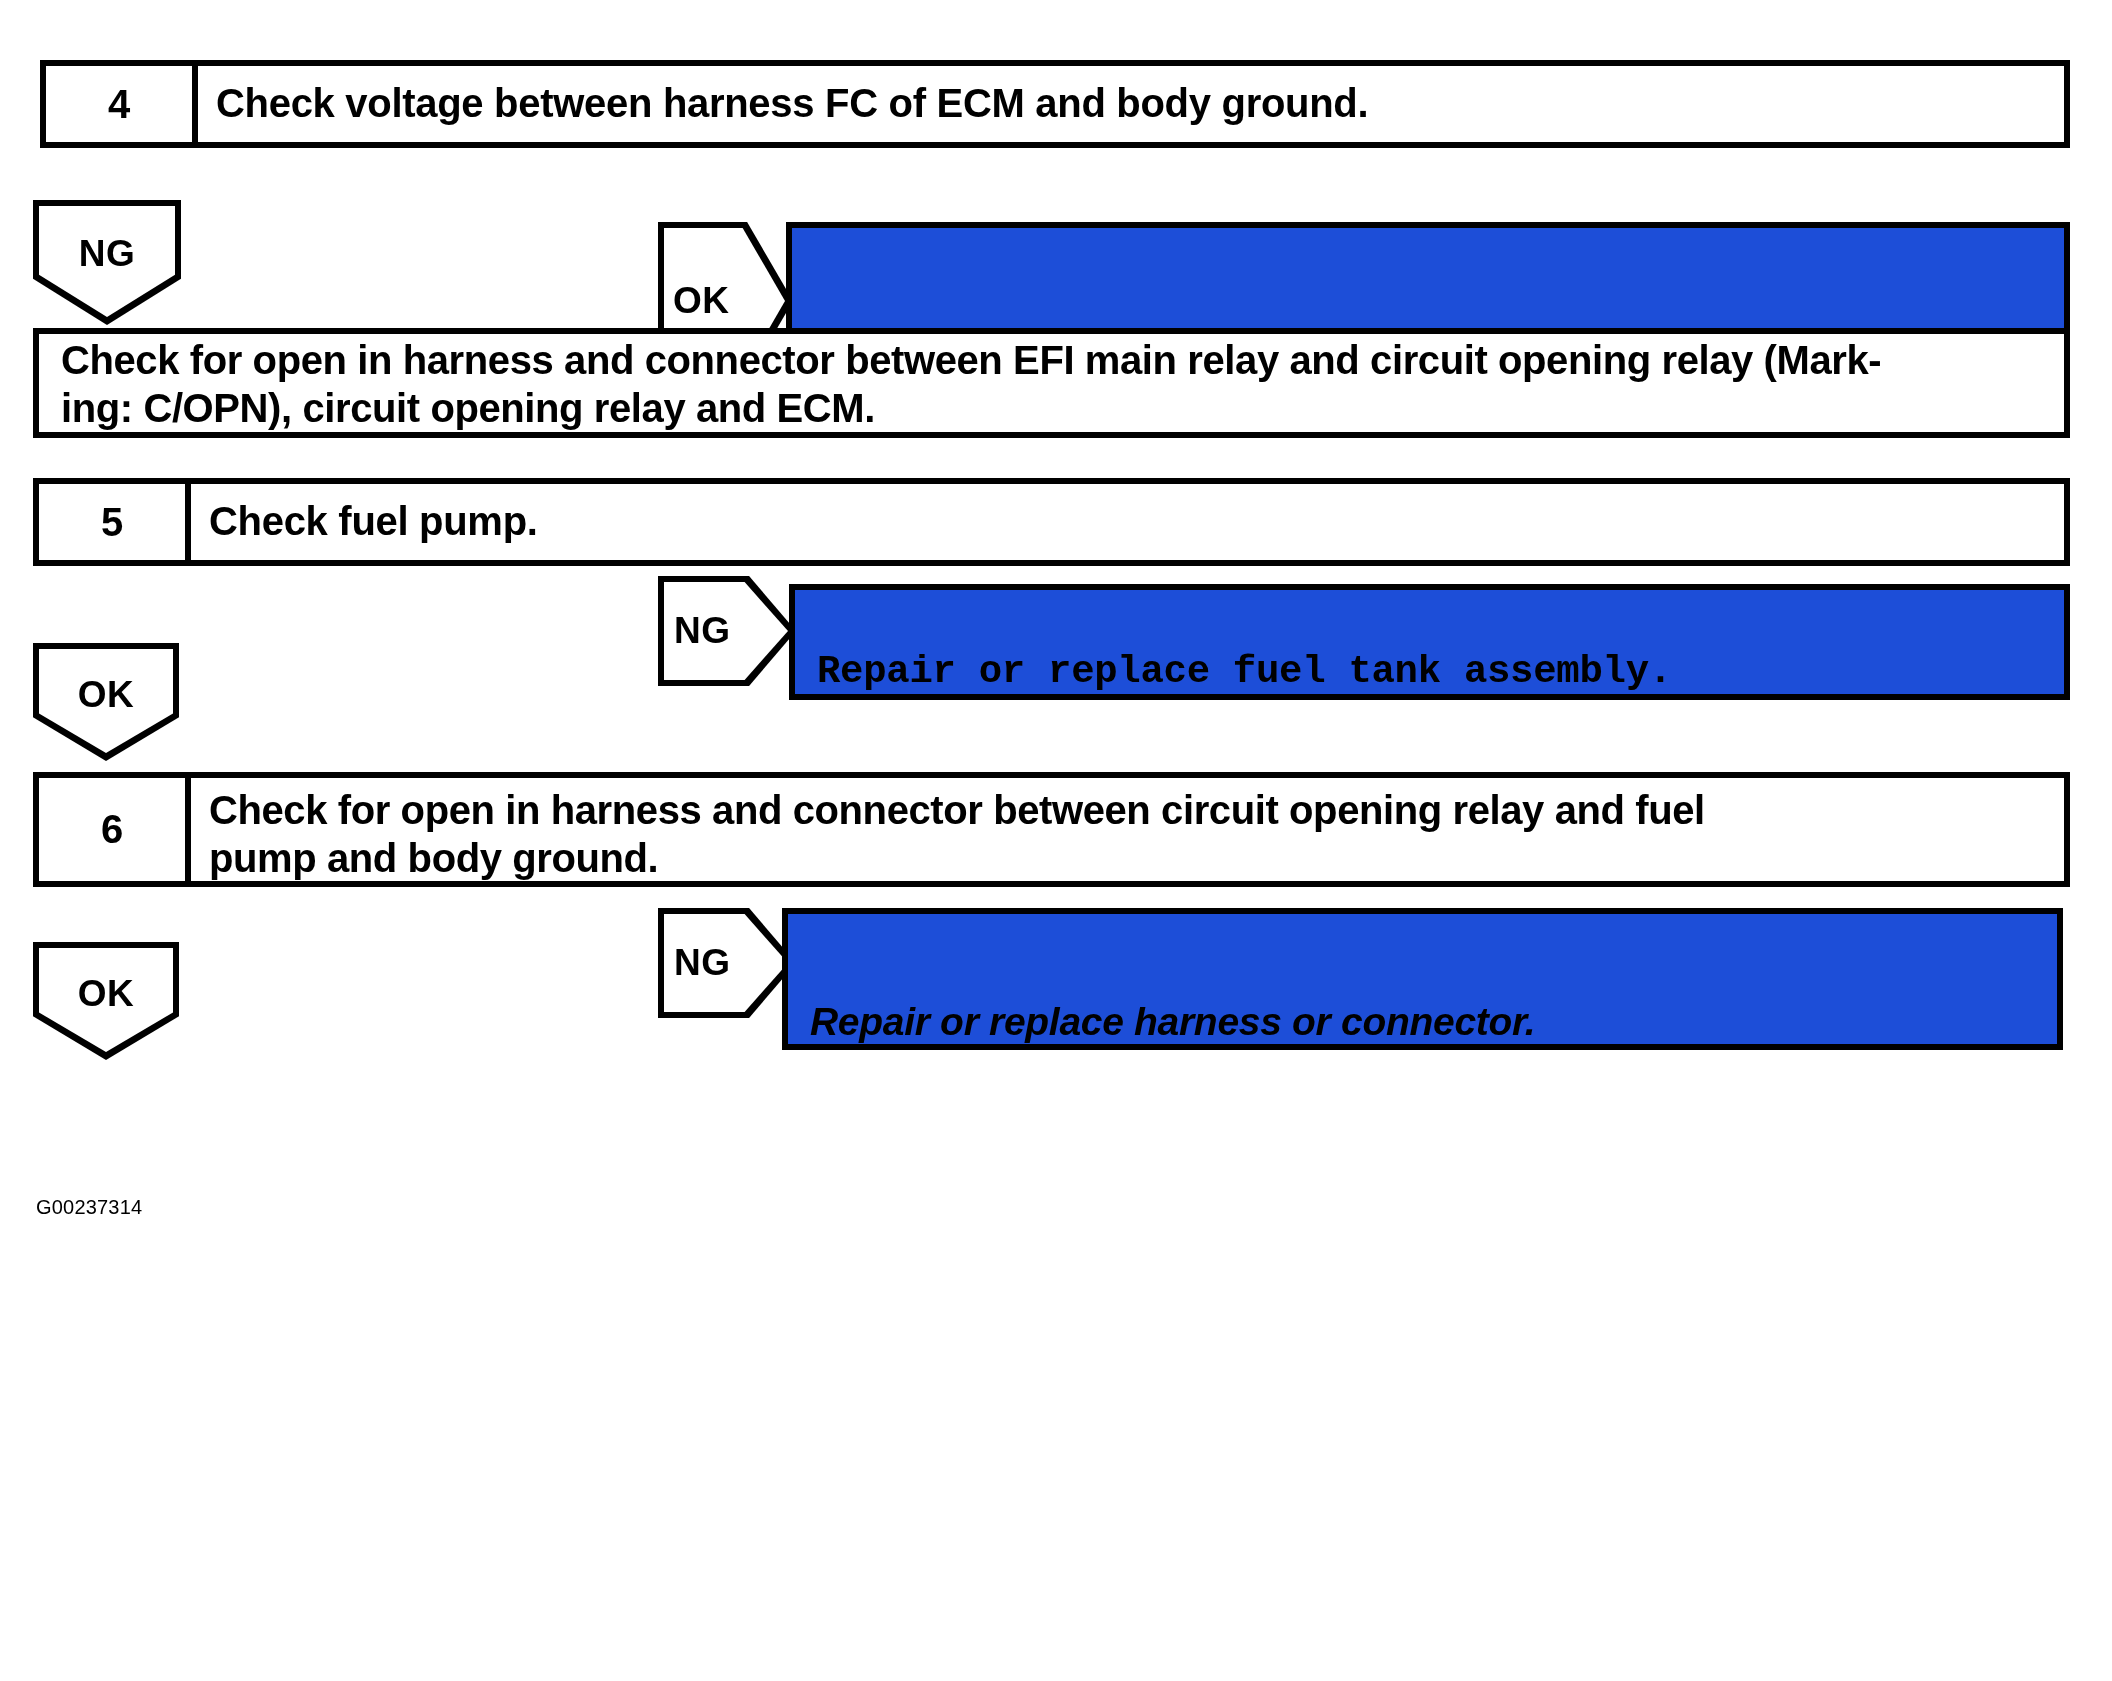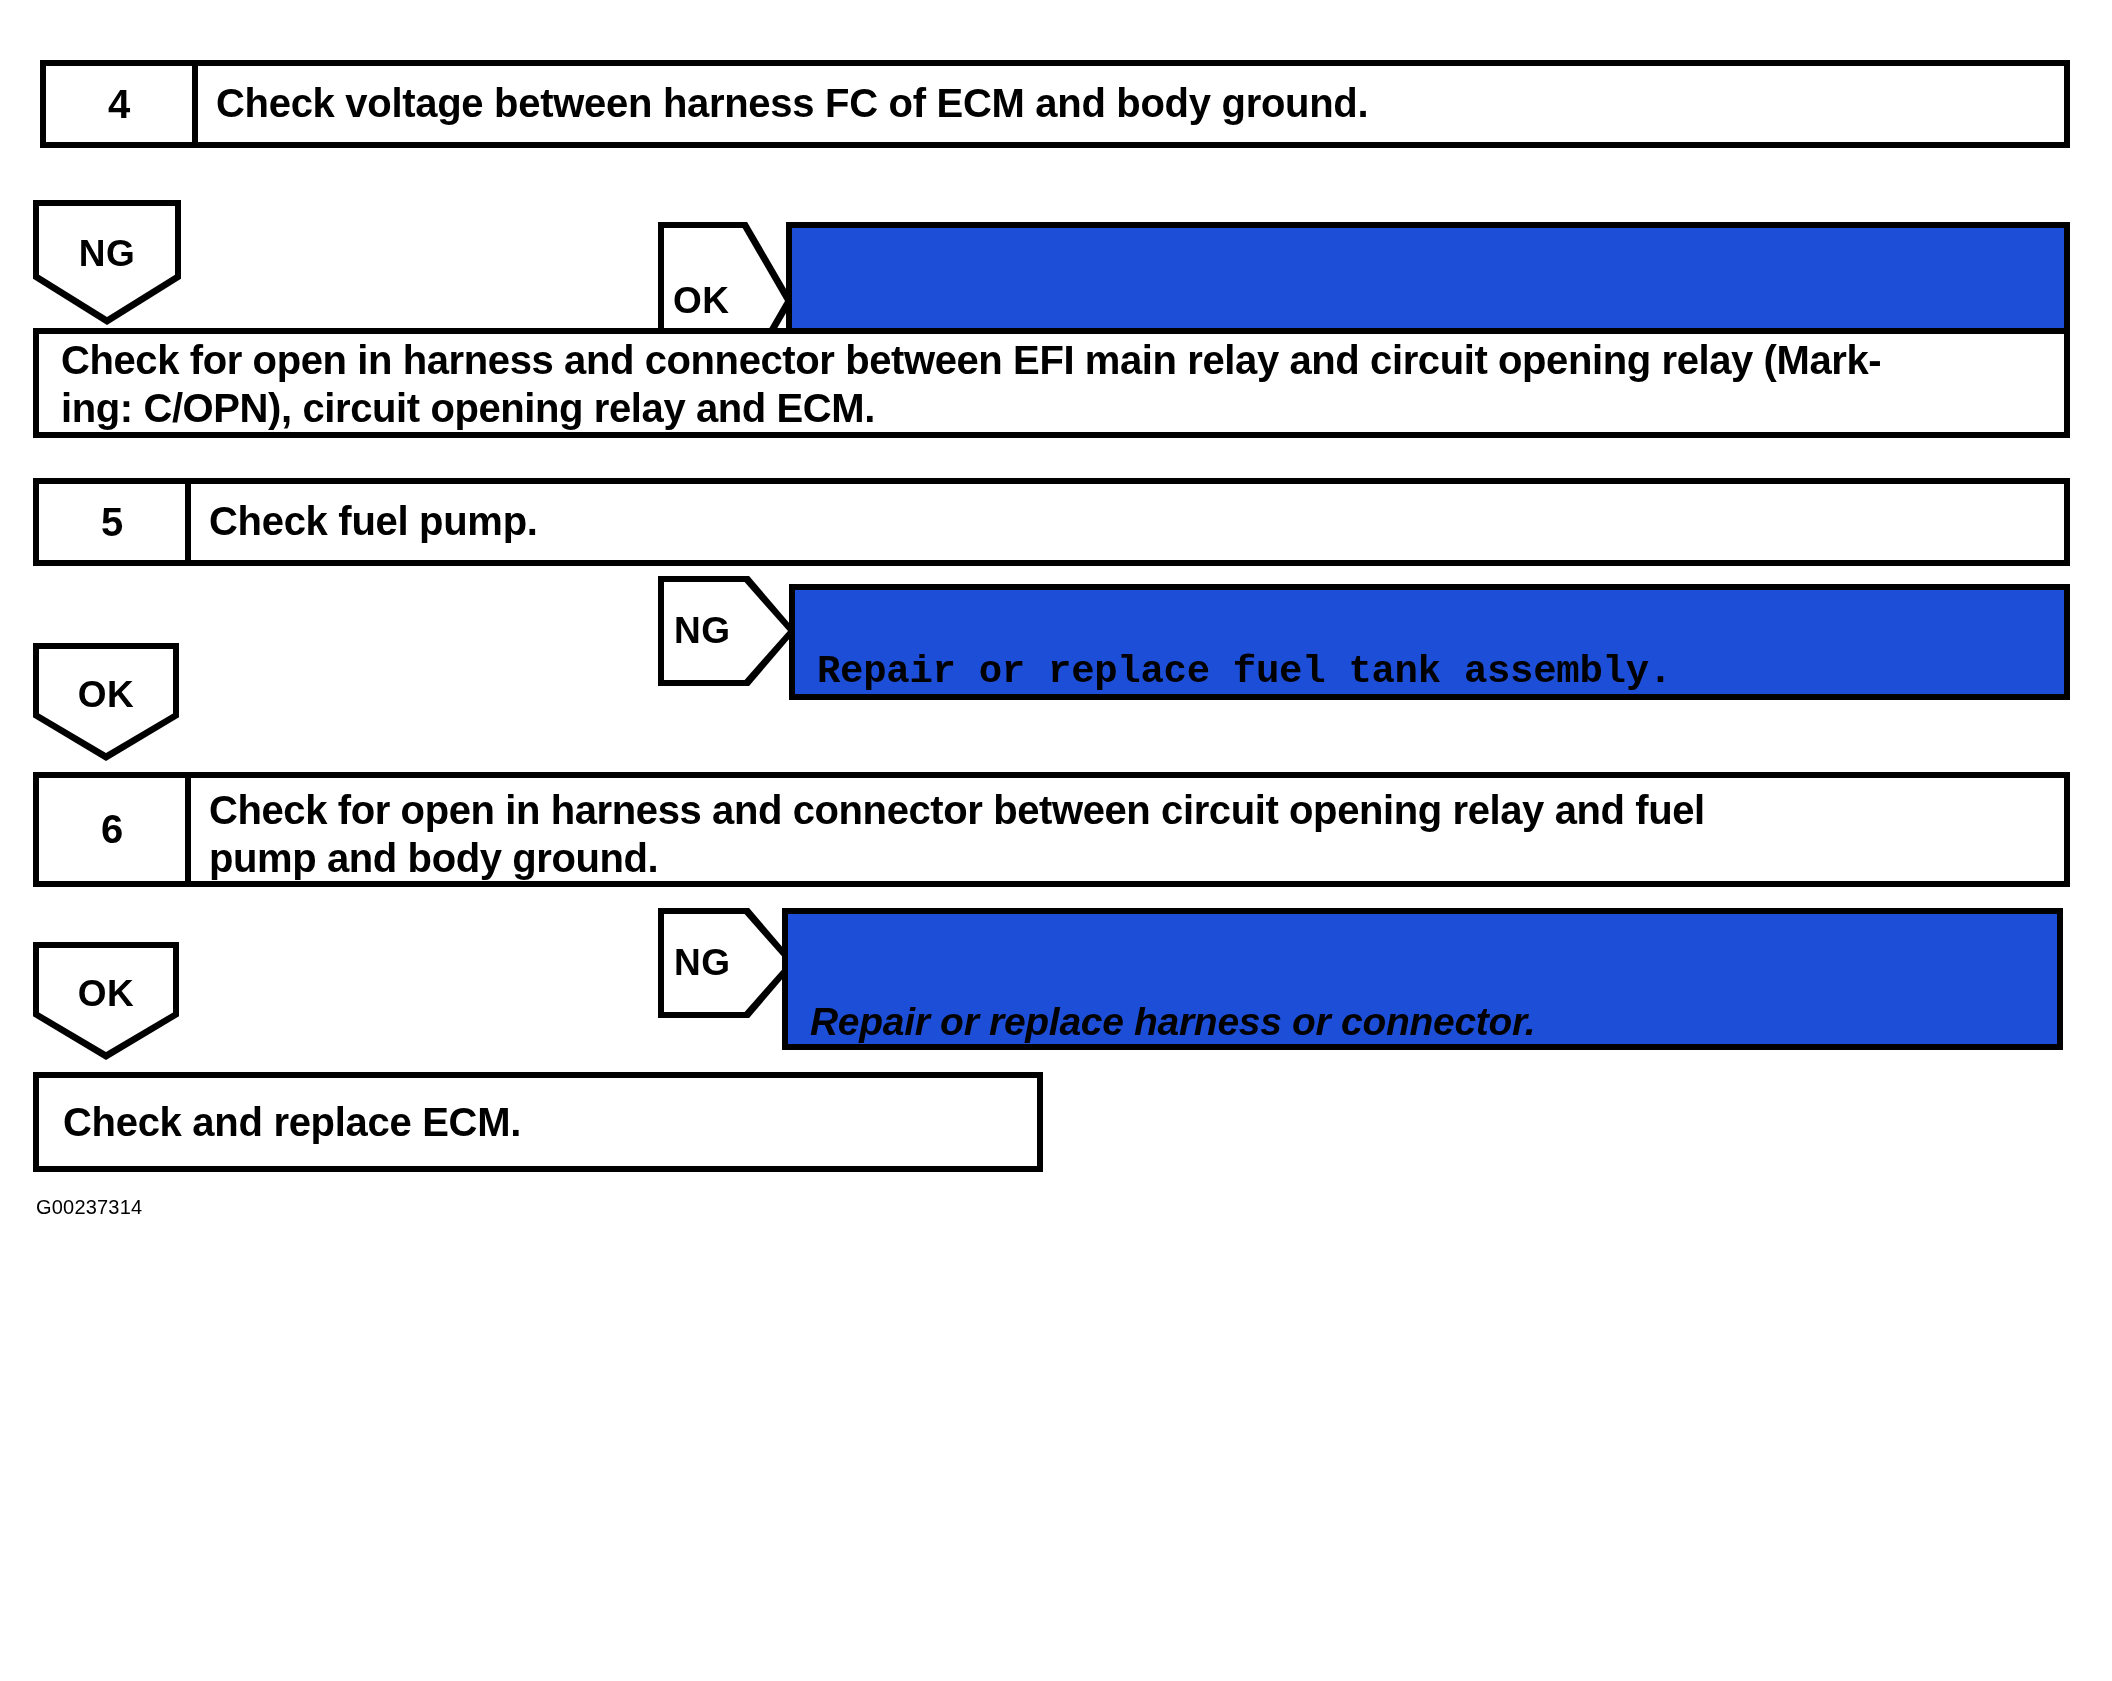--- a/index.html
+++ b/index.html
@@ -222,19 +222,16 @@
 
   <div class="result-box" style="left:782px; top:908px; width:1281px; height:142px;font-style:italic;">
     <span>Repair or replace harness or connector.</span>
   </div>
 
   <div class="arrow-down" style="left:33px; top:942px; width:146px; height:118px;">
     <div class="inner"></div>
     <div class="lbl">OK</div>
   </div>
 
-  <div class="action-box" style="left:33px; top:1072px; width:1010px; height:100px;">
-    <span>Check and replace ECM.</span>
-  </div>
 
   <div class="figure-id" style="left:36px; top:1196px;">G00237314</div>
 
 </div>
 
 </body></html>

